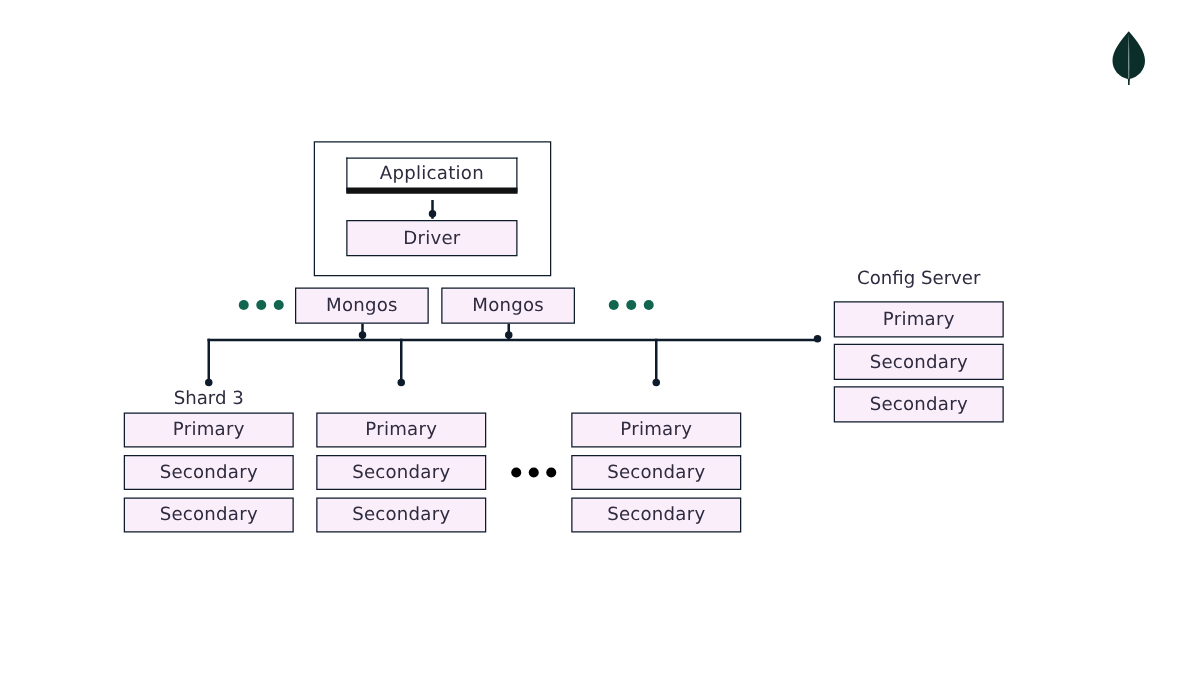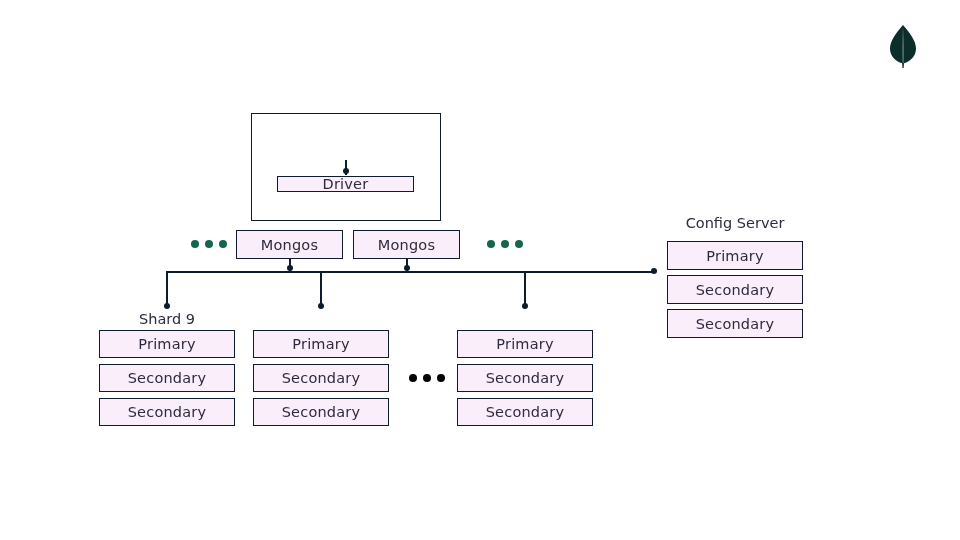--- a/index.html
+++ b/index.html
@@ -106,25 +106,28 @@
   <div class="logo" style="left:886px; top:24px; width:34px; height:44px;">
     <svg width="34" height="44" viewBox="0 0 34 44" aria-hidden="true">
       <path d="M17 1 C24 9 30 17 30 24.5 C30 32 24.5 37.5 17.8 39.2 L17 43 L16.2 39.2 C9.5 37.5 4 32 4 24.5 C4 17 10 9 17 1 Z" fill="#0b2e2a"></path>
       <path d="M17 3 C17 3 17.6 20 17.3 39.2 L16.8 39.2 C16.5 20 17 3 17 3 Z" fill="#dfe8e6" opacity="0.85"></path>
       <rect x="16.4" y="39" width="1.3" height="5" fill="#0b2e2a"></rect>
     </svg>
   </div>
 
   <div class="group-frame" style="left:251px; top:113px; width:190px; height:108px;"></div>
 
+  <div class="node white app-box" style="left:277px; top:126px; width:137px; height:29px;">
+    <span>Application</span>
+  </div>
 
   <div class="vline" style="left:345px; top:160px; height:15px;"></div>
   <div class="dot" style="left:342.5px; top:168px;"></div>
 
-  <div class="node pink" style="left:277px; top:176px; width:137px; height:16px;">
+  <div class="node pink" style="left:277px; top:176px; width:137px; height:29px;">
     <span>Driver</span>
   </div>
 
   <div class="ellipsis green" style="left:191px; top:240px;">
     <i></i>
       <i></i>
       <i></i>
   </div>
 
   <div class="node pink" style="left:236px; top:230px; width:107px; height:29px;">
@@ -152,21 +155,21 @@
 
   <div class="vline" style="left:166px; top:271px; height:36px;"></div>
   <div class="dot" style="left:163.5px; top:303px;"></div>
 
   <div class="vline" style="left:320px; top:271px; height:36px;"></div>
   <div class="dot" style="left:317.5px; top:303px;"></div>
 
   <div class="vline" style="left:524px; top:271px; height:36px;"></div>
   <div class="dot" style="left:521.5px; top:303px;"></div>
 
-  <div class="caption" style="left:99px; top:311px; width:136px;">Shard 9</div>
+  <div class="caption" style="left:99px; top:311px; width:136px;">Shard 3</div>
 
   <div class="node pink" style="left:99px; top:330px; width:136px; height:28px;">
     <span>Primary</span>
   </div>
   <div class="node pink" style="left:99px; top:364px; width:136px; height:28px;">
     <span>Secondary</span>
   </div>
   <div class="node pink" style="left:99px; top:398px; width:136px; height:28px;">
     <span>Secondary</span>
   </div>

